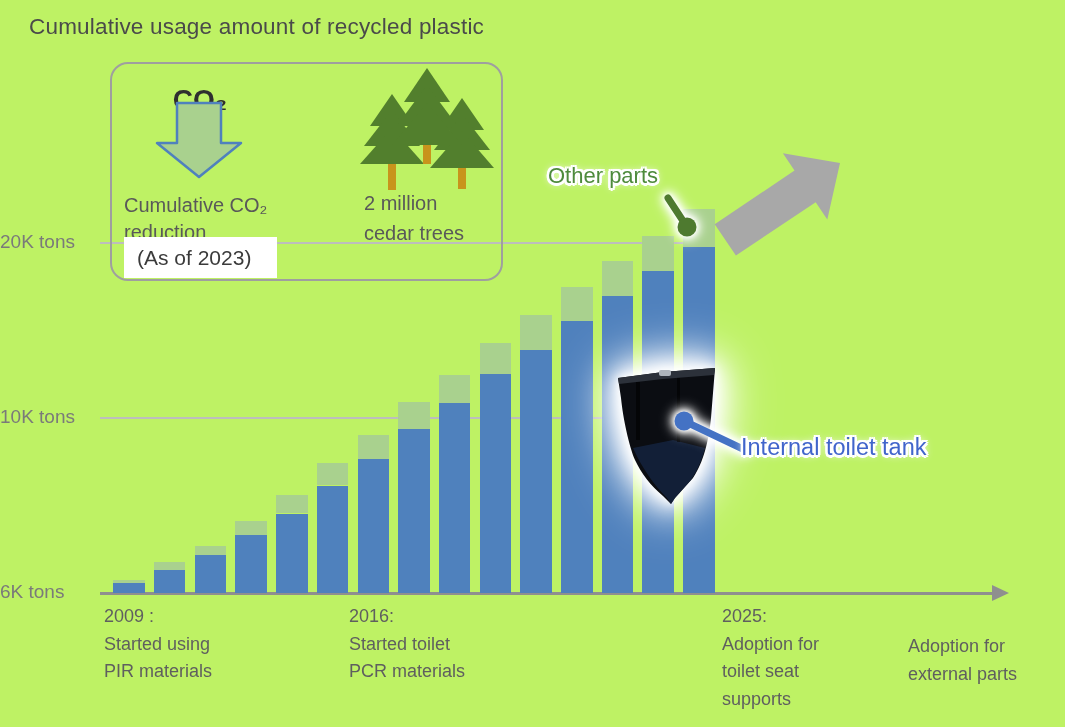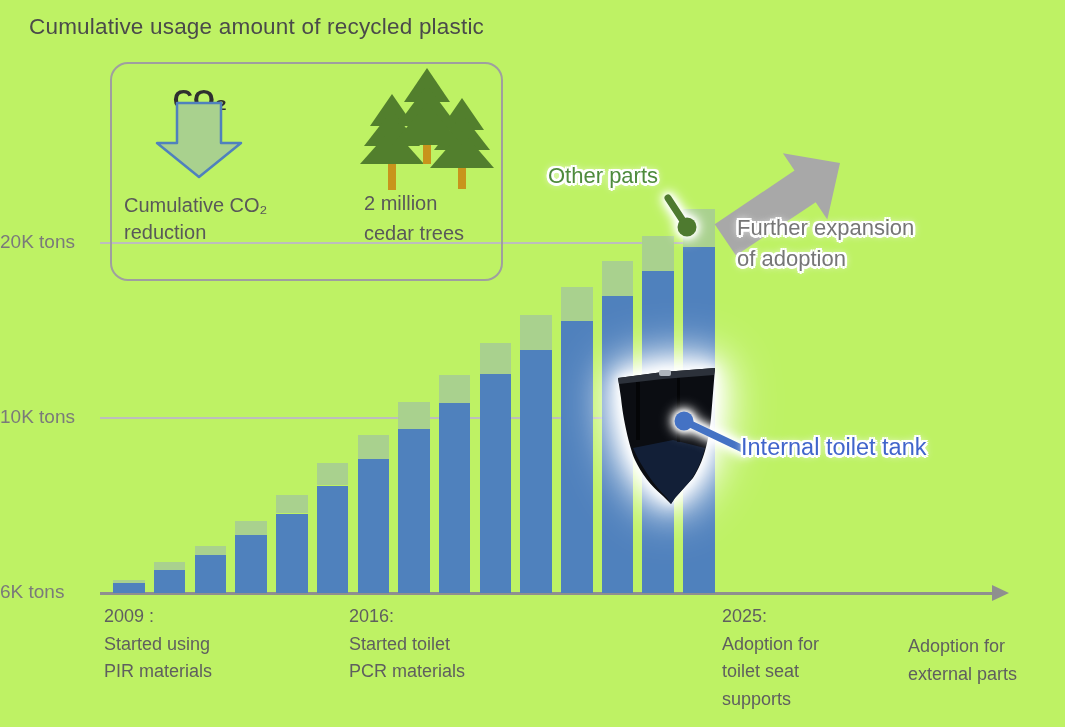--- a/index.html
+++ b/index.html
@@ -125,32 +125,33 @@
       <polygon points="110,67 78,104 142,104"></polygon>
       <rect x="71" y="78" width="8" height="22" fill="#c8941c"></rect>
       <polygon points="75,4 52,38 98,38"></polygon>
       <polygon points="75,21 46,60 104,60"></polygon>
       <polygon points="75,39 40,81 110,81"></polygon>
     </g>
   </svg>
   <div class="caption" id="trees-caption">2 million
 cedar trees</div>
 
+  <div class="asof-box">
+    <span>(As of 2023)</span>
+  </div>
 
   <div id="other-parts-label" class="outlined">Other parts</div>
   <svg class="pointer-svg" style="left:650px; top:180px;" width="60" height="70" viewBox="0 0 60 70">
     <line x1="18" y1="18" x2="37" y2="47" stroke="#4e7a2f" stroke-width="7" stroke-linecap="round"></line>
     <circle cx="37" cy="47" r="9.5" fill="#4e7a2f"></circle>
   </svg>
 
   <svg class="expansion-arrow-svg" width="160" height="115" viewBox="0 0 160 115">
     <polygon points="14.7,79.2 94.5,25.6 82.9,8.2 140,18 127.3,74.6 115.7,57.2 35.9,110.5" fill="#a8a8a8"></polygon>
   </svg>
-  <div id="further-label" class="outlined">Further expansion
-of adoption</div>
 
   <svg class="tank-svg" width="160" height="170" viewBox="0 0 160 170">
     <path d="M25,30 L70,24 L122,20 L118,70 C115,100 108,118 100,130 L82,150 L78,156 L70,148 C58,138 48,125 42,112 C36,98 30,70 28,50 Z" fill="#0b0d12"></path>
     <path d="M40,100 C50,122 62,138 74,150 L78,156 L82,150 L98,132 C104,123 109,112 112,100 L80,92 Z" fill="#162644" opacity="0.75"></path>
     <rect x="43" y="34" width="4" height="58" fill="#000" opacity="0.6"></rect>
     <rect x="84" y="28" width="3" height="66" fill="#000" opacity="0.6"></rect>
     <path d="M25,30 L70,24 L122,20 L121,27 L70,31 L26,36 Z" fill="#2c313a"></path>
     <rect x="66" y="22" width="12" height="6" rx="2" fill="#aeb4bc"></rect>
   </svg>
   <div id="tank-label" class="outlined">Internal toilet tank</div>

